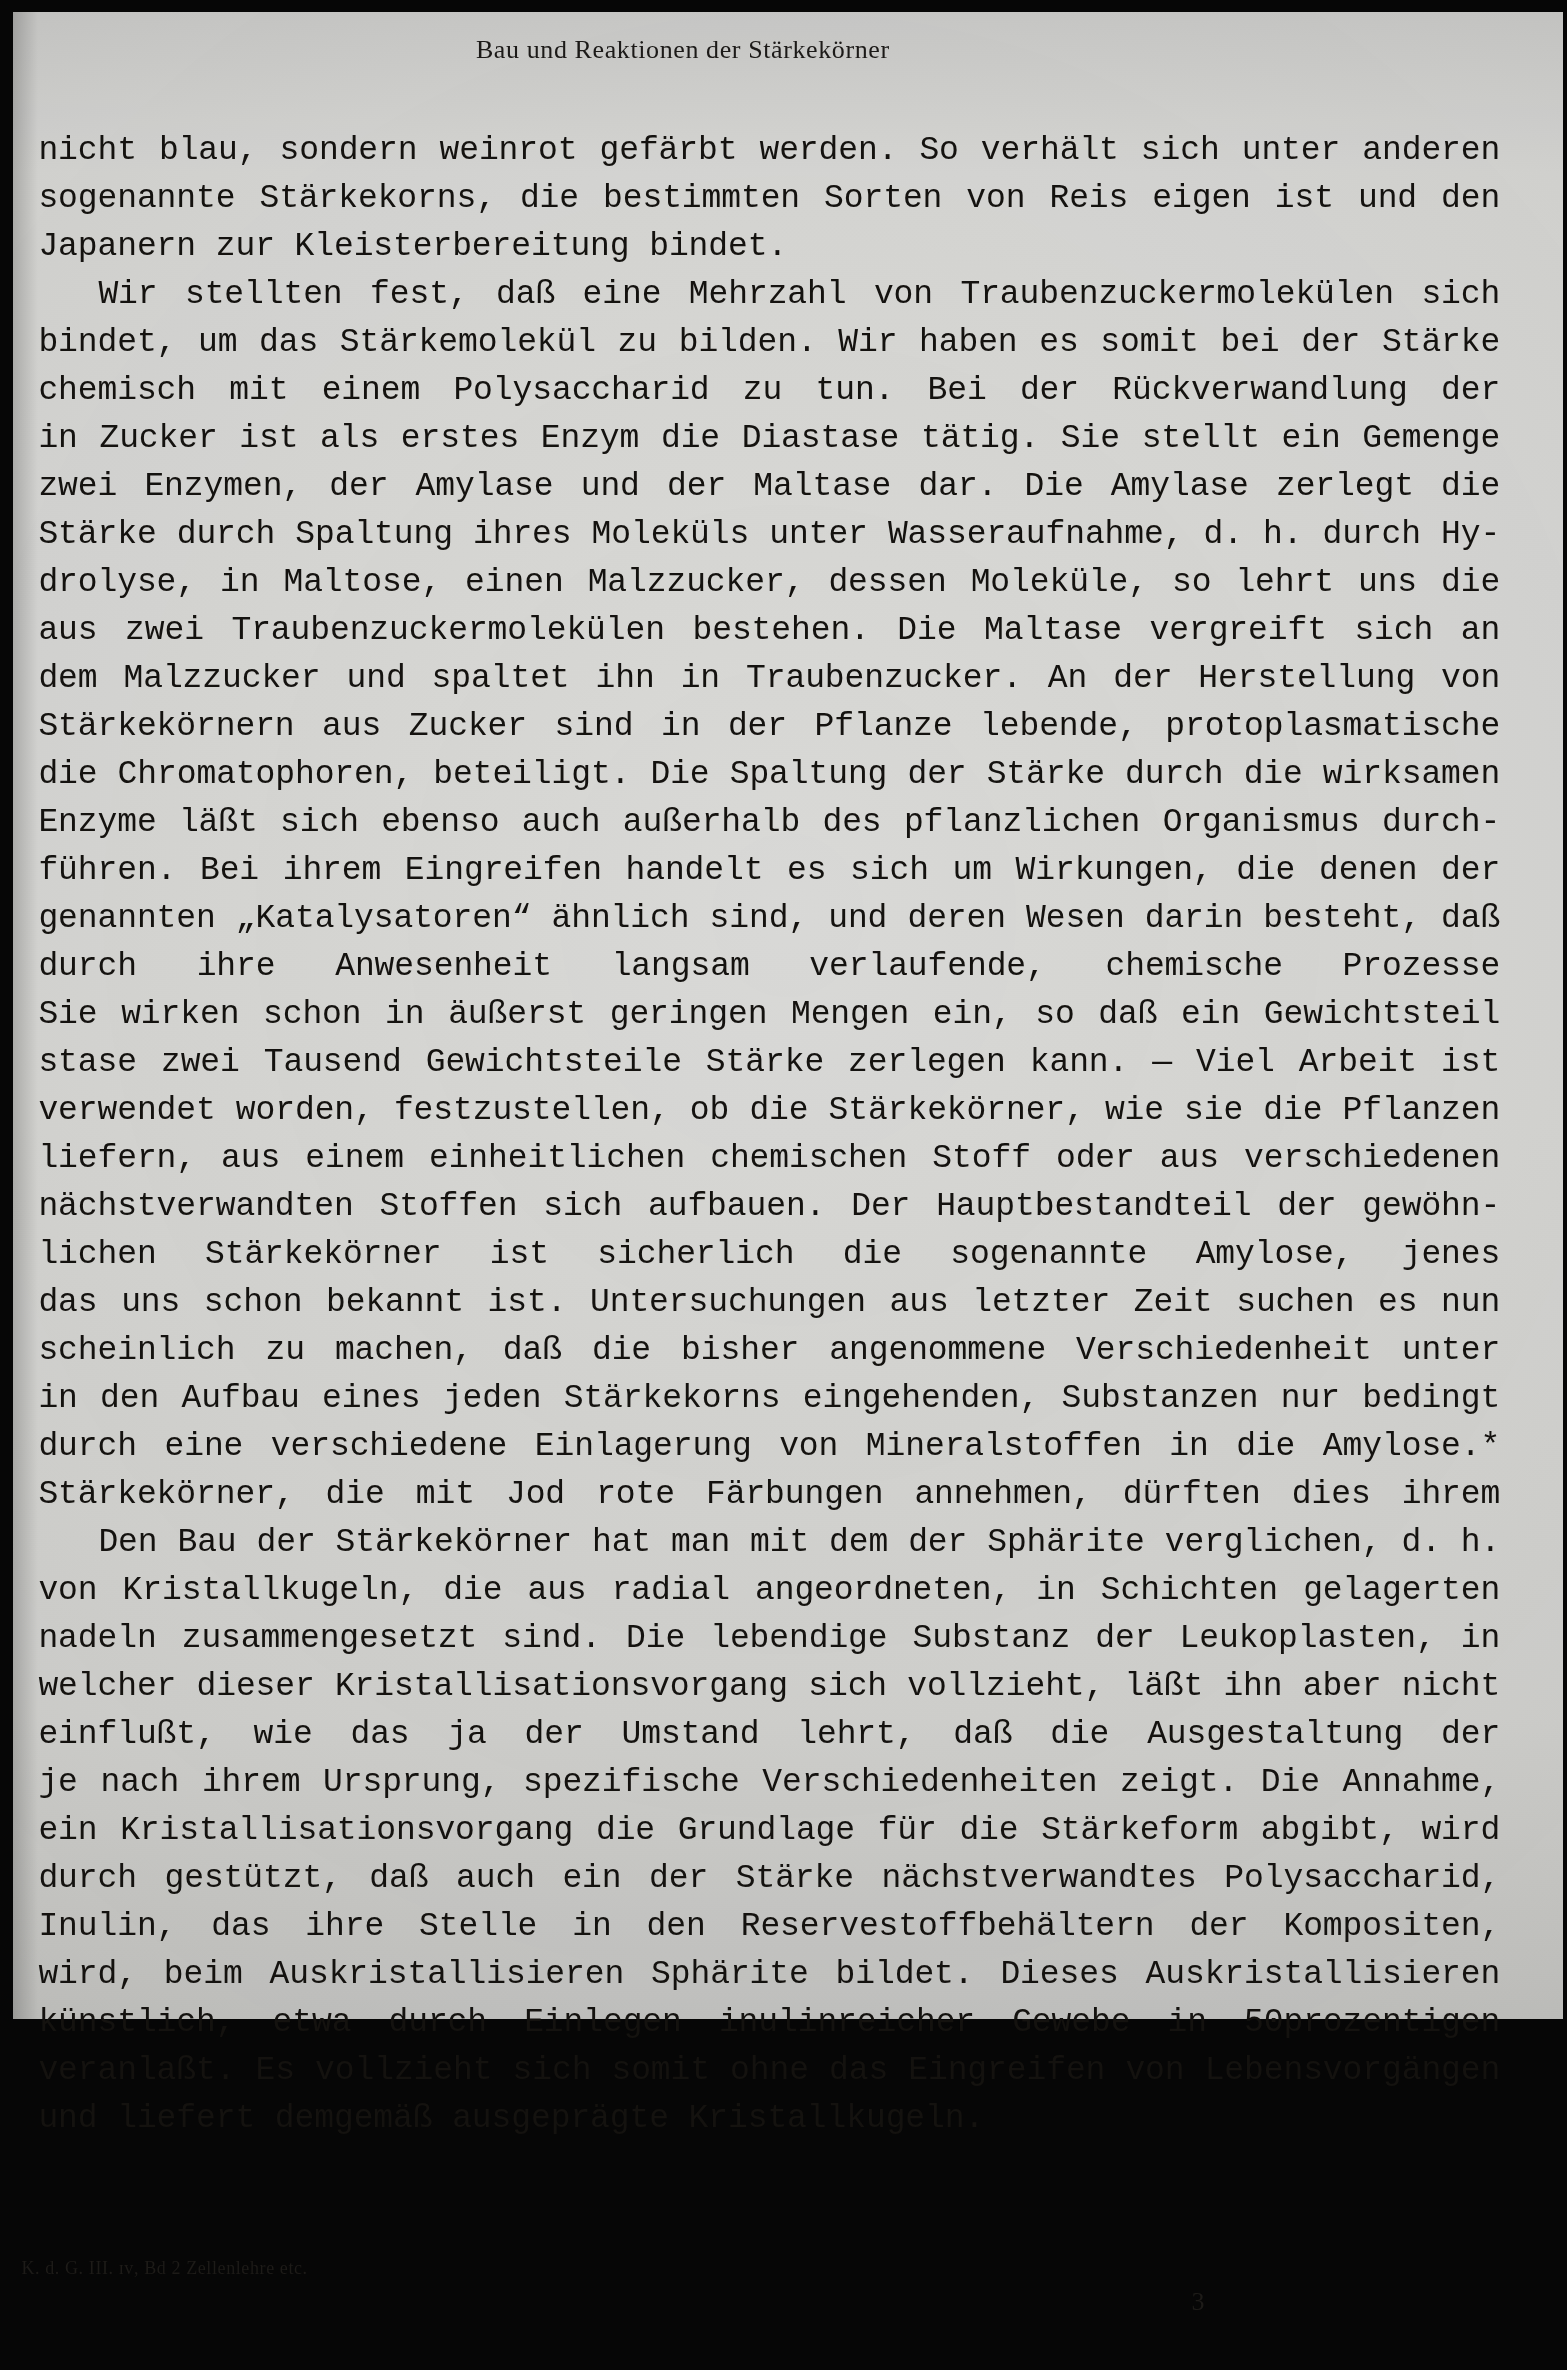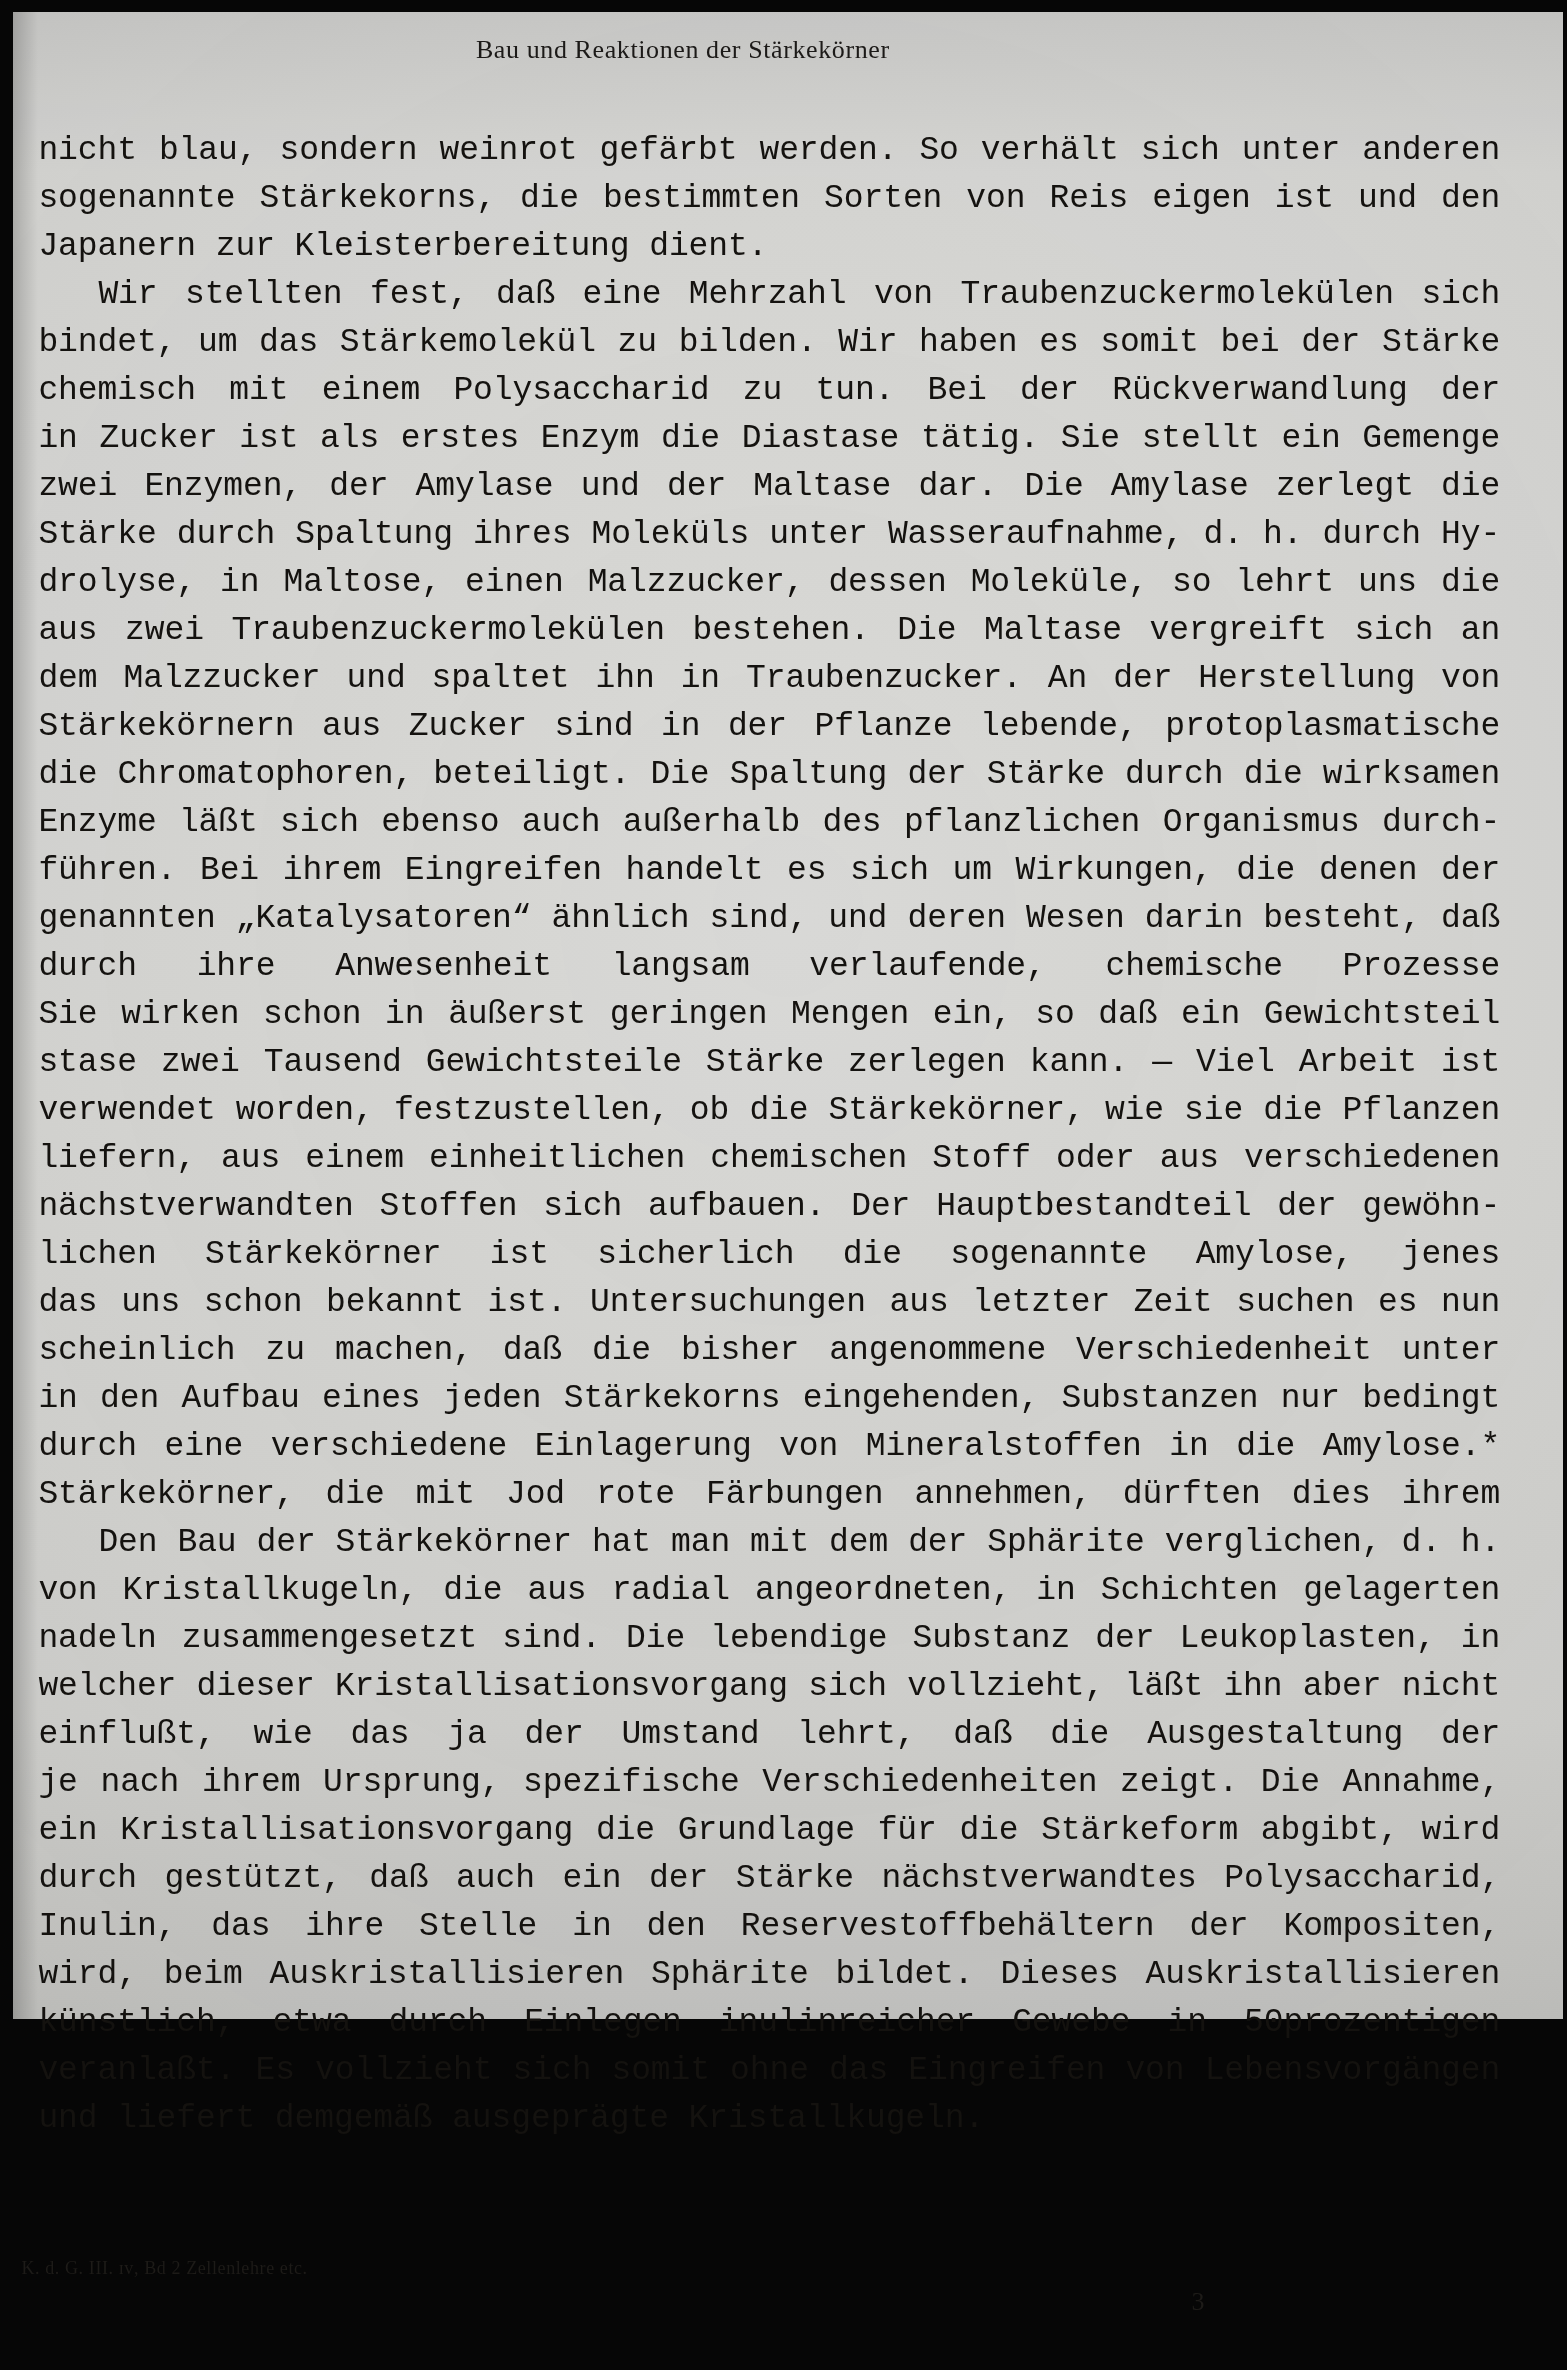--- a/index.html
+++ b/index.html
@@ -99,21 +99,21 @@
   <div class="paper">
 
     <header class="page-header">
       <span class="running-title">Bau und Reaktionen der Stärkekörner</span>
       
     </header>
 
     <main class="body-text" id="body-text">
         <div class="line">nicht blau, sondern weinrot gefärbt werden.  So verhält sich unter anderen die</div>
         <div class="line">sogenannte Stärkekorns, die bestimmten Sorten von Reis eigen ist und den</div>
-        <div class="line last">Japanern zur Kleisterbereitung dient.</div>
+        <div class="line last">Japanern zur Kleisterbereitung bindet.</div>
         <div class="line indent">Wir stellten fest, daß eine Mehrzahl von Traubenzuckermolekülen sich ver-</div>
         <div class="line">bindet, um das Stärkemolekül zu bilden.  Wir haben es somit bei der Stärke</div>
         <div class="line">chemisch mit einem Polysaccharid zu tun.  Bei der Rückverwandlung der Stärke</div>
         <div class="line">in Zucker ist als erstes Enzym die Diastase tätig.  Sie stellt ein Gemenge von</div>
         <div class="line">zwei Enzymen, der Amylase und der Maltase dar.  Die Amylase zerlegt die</div>
         <div class="line">Stärke durch Spaltung ihres Moleküls unter Wasseraufnahme, d. h. durch Hy-</div>
         <div class="line">drolyse, in Maltose, einen Malzzucker, dessen Moleküle, so lehrt uns die Chemie,</div>
         <div class="line">aus zwei Traubenzuckermolekülen bestehen.  Die Maltase vergreift sich an</div>
         <div class="line">dem Malzzucker und spaltet ihn in Traubenzucker.  An der Herstellung von</div>
         <div class="line">Stärkekörnern aus Zucker sind in der Pflanze lebende, protoplasmatische Gebilde,</div>

